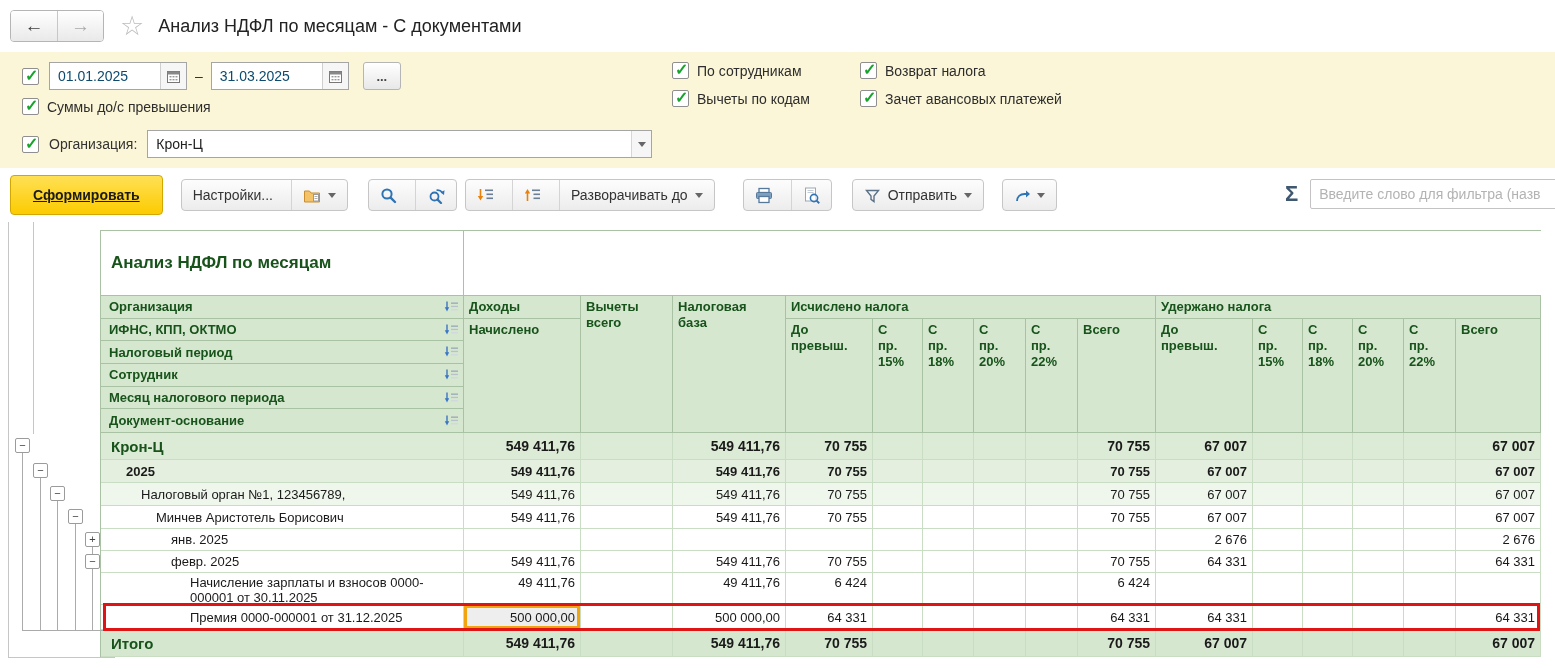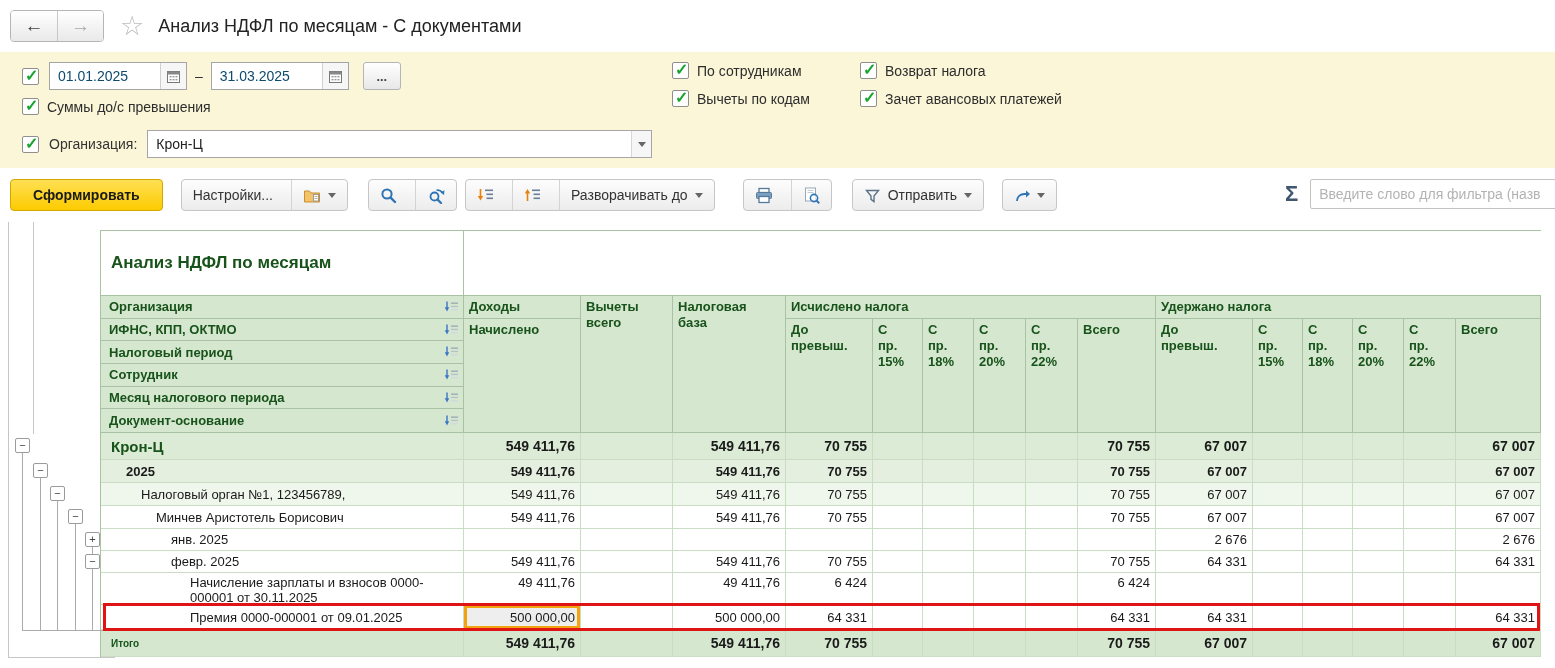--- a/index.html
+++ b/index.html
@@ -28,21 +28,21 @@
   .dash { margin:0 8px; font-size:14px; color:#333; }
   .btn-more { width:38px; height:28px; margin-left:14px; border:1px solid #b5b5b5; border-radius:3px; background:linear-gradient(#ffffff,#e8e8e8); font-weight:bold; color:#444; font-size:13px; cursor:pointer; }
   .combo { display:flex; align-items:center; width:505px; height:28px; border:1px solid #a5a5a5; background:#fff; margin-left:10px; }
   .combo-text { flex:1; padding:0 8px; font-size:14px; color:#222; }
   .combo-dd { width:20px; height:100%; display:flex; align-items:center; justify-content:center; border-left:1px solid #d6d6d6; background:#f6f6f6; cursor:pointer; }
   .caret { width:0; height:0; border-left:4px solid transparent; border-right:4px solid transparent; border-top:5px solid #666; display:inline-block; }
   .fp-right { position:absolute; left:672px; top:10px; display:grid; grid-template-columns:188px auto; row-gap:11px; }
 
   
   .toolbar { position:relative; height:54px; background:#fff; overflow:hidden; display:flex; align-items:center; }
-  .btn-generate { margin-left:10px; height:32px; padding:0 22px; background:linear-gradient(#ffe054,#fccb00); border:1px solid #d2a800; border-radius:4px; font-size:14px; font-weight:700; color:#1a1a1a; cursor:pointer; }
+  .btn-generate { margin-left:10px; height:40px; padding:0 22px; background:linear-gradient(#ffe054,#fccb00); border:1px solid #d2a800; border-radius:4px; font-size:14px; font-weight:700; color:#1a1a1a; cursor:pointer;text-decoration:underline; }
   .tb-group { display:flex; align-items:stretch; height:32px; border:1px solid #c6c6c6; border-radius:4px; background:linear-gradient(#fdfdfd,#ececec); overflow:hidden;gap:7px; }
   .tb-btn { display:flex; align-items:center; gap:7px; padding:0 11px; background:transparent; border:none; font-size:14px; color:#333; cursor:pointer; }
   .tb-btn + .tb-btn { border-left:1px solid #d4d4d4; }
   .tb-right { position:absolute; left:1285px; top:11px; display:flex; align-items:center; gap:12px; }
   .sigma { font-size:22px; font-weight:700; color:#3f5870; cursor:pointer; }
   .filter-input { width:256px; height:30px; border:1px solid #c3c3c3; border-radius:2px; padding:0 8px; font-size:14px; color:#333; font-family:"Liberation Sans",sans-serif; }
   .filter-input::placeholder { color:#b3b3b3; }
 
   
   .report { position:relative; height:446px; background:#fff; }
@@ -72,21 +72,21 @@
 
   .rows { border-left:1px solid #a9c2a3; }
   .trow { display:grid; grid-template-columns:363px 117px 92px 113px 87px 50px 51px 52px 52px 78px 97px 50px 50px 51px 52px 85px; position:relative; background:#fff; }
   .cell { border-right:1px solid #c9dcc4; border-bottom:1px solid #c9dcc4; display:flex; align-items:center; font-size:13px; overflow:hidden; }
   .cell.label { line-height:15px; padding-right:4px; color:#1a1a1a; }
   .cell.num { justify-content:flex-end; padding:0 5px; color:#1a1a1a; }
   .trow.tall .cell { align-items:flex-start; padding-top:2px; }
   .g1 { background:#dcebd5; } .g1 .label { color:#17531a; font-weight:700; font-size:15px; } .g1 .num { font-weight:700; font-size:14px; }
   .g2 { background:#e4efdf; } .g2 .label, .g2 .num { font-weight:700; }
   .g3 { background:#eff6ec; }
-  .total { background:#d6e7d0; } .total .label { color:#17531a; font-weight:700; font-size:10px; } .total .num { font-weight:700; font-size:14px; }
+  .total { background:#d6e7d0; } .total .label { color:#17531a; font-weight:700; font-size:15px; } .total .num { font-weight:700; font-size:14px; }
   .hl-orange { box-shadow:inset 0 0 0 3px #f2a410; background:#efeeee; }
   .red-overlay { position:absolute; left:2px; right:1px; top:-2px; bottom:-1px; border:3px solid #df1414; pointer-events:none; z-index:5; }
 
   svg { display:block; }
 </style>
 </head>
 <body>
 
 <div class="titlebar">
   <div class="nav-group">
@@ -557,21 +557,21 @@
           <div class="cell num"></div>
           <div class="cell num">6 424</div>
           <div class="cell num"></div>
           <div class="cell num"></div>
           <div class="cell num"></div>
           <div class="cell num"></div>
           <div class="cell num"></div>
           <div class="cell num"></div>
         </div>
         <div class="trow plain" style="height: 25px;">
-          <div class="cell label" style="padding-left: 89px;">Премия 0000-000001 от 09.01.2025</div>
+          <div class="cell label" style="padding-left: 89px;">Премия 0000-000001 от 31.12.2025</div>
           <div class="cell num hl-orange">500 000,00</div>
           <div class="cell num"></div>
           <div class="cell num">500 000,00</div>
           <div class="cell num">64 331</div>
           <div class="cell num"></div>
           <div class="cell num"></div>
           <div class="cell num"></div>
           <div class="cell num"></div>
           <div class="cell num">64 331</div>
           <div class="cell num">64 331</div>

